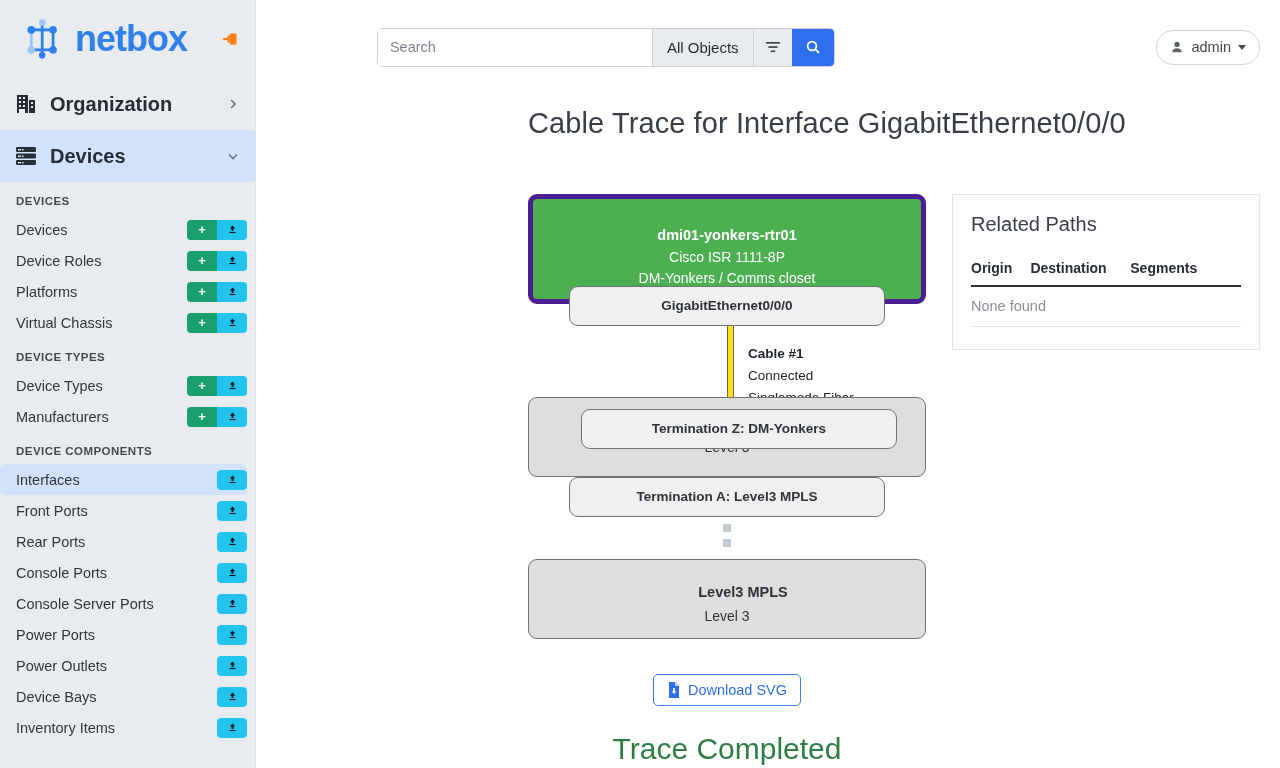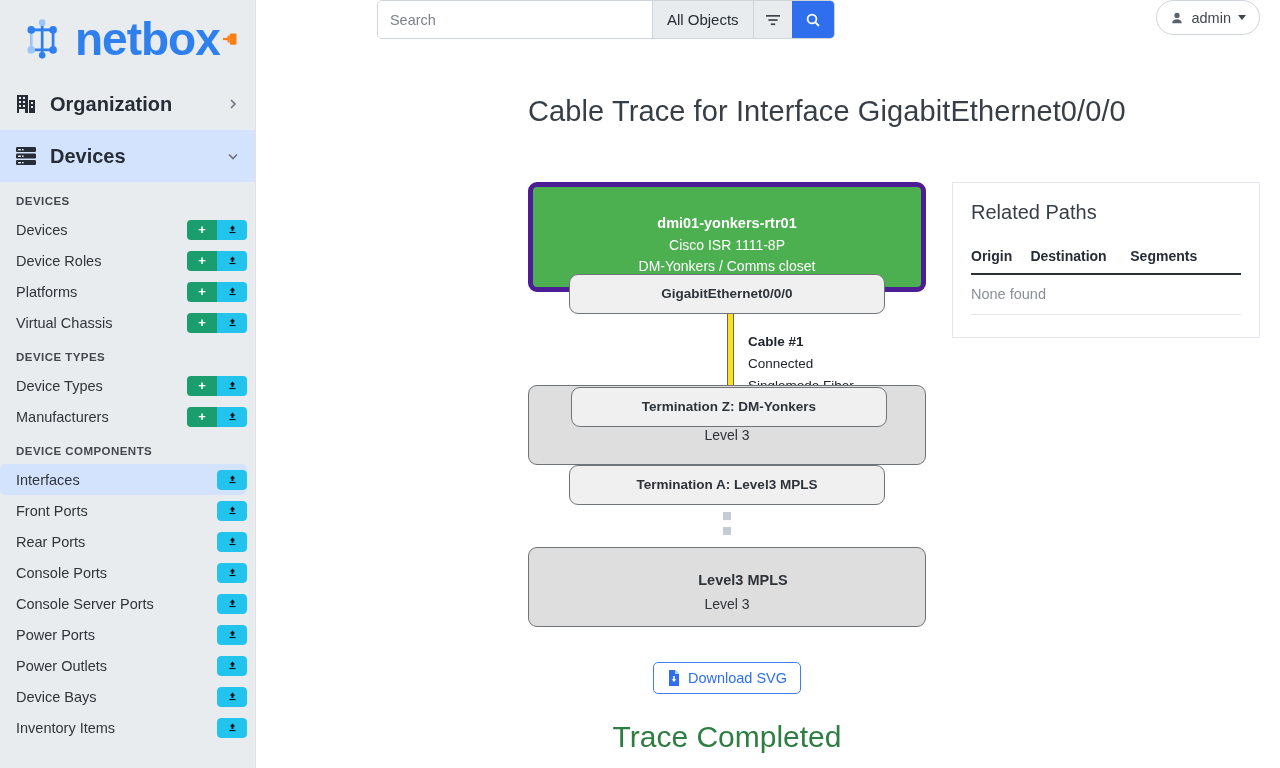--- a/index.html
+++ b/index.html
@@ -17,21 +17,21 @@
     width:256px; flex:0 0 256px; height:768px;
     background:#e9ecef; overflow:hidden;
     border-right:1px solid #e0e3e6;
   }
   .brand {
     height:78px; display:flex; align-items:center;
     padding:0 14px 0 22px;
   }
   .logo-wrap { display:flex; align-items:center; gap:9px; flex:1; }
   .logo-mark { width:44px; height:40px; flex:0 0 44px; }
-  .logo-text { font-size:46px; font-weight:700; color:#2f80ed; letter-spacing:-1px; line-height:1; }
+  .logo-text { font-size:36px; font-weight:700; color:#2f80ed; letter-spacing:-1px; line-height:1; }
   .pin-icon { color:#fd7e14; width:18px; height:18px; flex:0 0 18px; }
 
   .nav-group {
     height:52px; display:flex; align-items:center;
     padding:0 16px 0 14px; gap:12px; cursor:pointer;
   }
   .nav-group.active { background:#d3e3fd; }
   .nav-group .g-icon { width:24px; height:24px; flex:0 0 24px; color:#262d36; }
   .nav-group .g-label { flex:1; font-size:20px; font-weight:700; color:#262d36; }
   .nav-group .chev { width:12px; height:12px; color:#6b7280; flex:0 0 12px; }
@@ -55,21 +55,21 @@
   }
   .bg-imp {
     width:30px; background:#22c3ec; display:flex; align-items:center;
     justify-content:center; cursor:pointer;
   }
   .bg-imp svg { width:11px; height:11px; color:#081018; }
   .btn-grp.only-imp .bg-imp { border-radius:4px; }
 
   
   .main { flex:1; height:768px; position:relative; background:#fff; overflow:hidden; }
-  .topbar { height:70px; display:flex; align-items:flex-start; padding:0 20px; }
+  .topbar { height:70px; display:flex; align-items:center; padding:0 20px;margin-top:12px; }
   .search-wrap { display:flex; margin-left:auto; margin-right:auto;
       transform:translateX(-40px); }
   .search-box {
     display:flex; align-items:stretch; height:39px;
     border:1px solid #ced4da; border-radius:5px; overflow:hidden;
     background:#fff;
   }
   .search-input {
     width:274px; border:0; outline:none; padding:0 12px; font-size:14.5px;
     color:#262d36; font-family:"Liberation Sans", sans-serif; background:#fff;
@@ -140,21 +140,21 @@
   .cable-label .cl-s { font-size:13.5px; color:#20262c; margin-bottom:7px; }
 
   .circuit-wrap { position:relative; margin-top:-1px; }
   .circuit {
     background:#dedede; border:1px solid #6f7478; border-radius:9px;
     height:80px; padding-top:19px; text-align:center; position:relative;
     z-index:1; top:-20px;
   }
   .circuit .c-title { font-weight:700; font-size:14.5px; color:#2d3339; margin-bottom:6px; }
   .circuit .c-sub { font-size:14px; color:#2d3339; }
-  .term-over-top { position:absolute; top:-20px; left:41px; z-index:3; margin:2px; }
+  .term-over-top { position:absolute; top:-20px; left:41px; z-index:3; margin:12px; }
   .term-over-bot { position:absolute; bottom:-20px; left:41px; z-index:3; margin:0; }
 
   .dashes {
     display:flex; flex-direction:column; align-items:center; gap:7px;
     padding-top:12px;
   }
   .dash { width:8px; height:8px; background:#c3ccd5; }
 
   .node-provider {
     background:#dedede; border:1px solid #6f7478; border-radius:9px;

